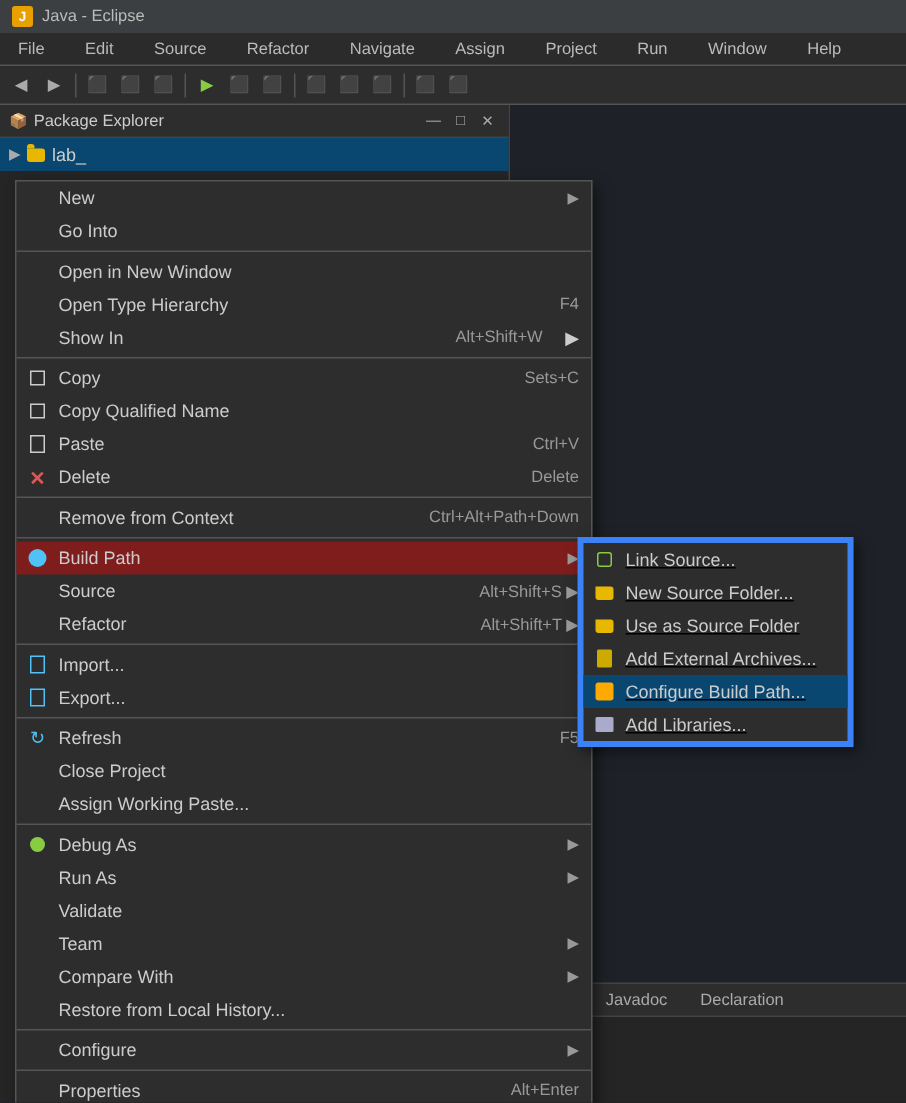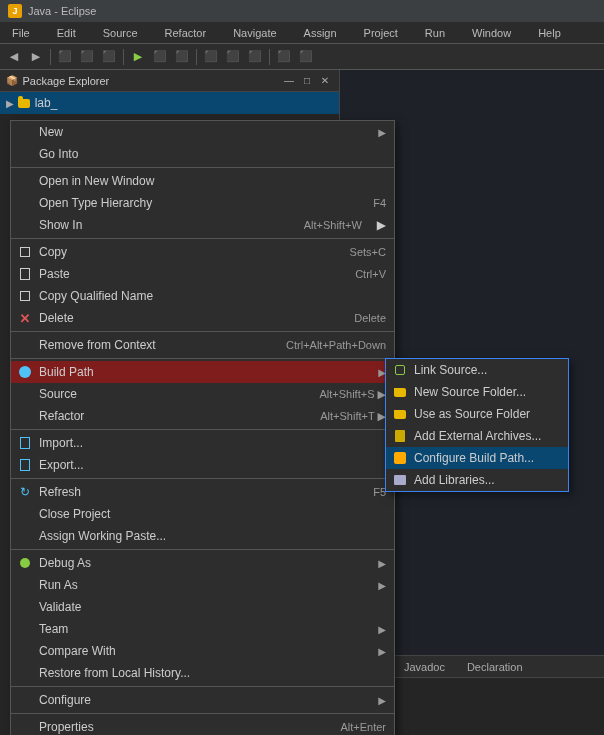--- a/index.html
+++ b/index.html
@@ -187,23 +187,24 @@
       margin: 2px 0;
     }
 
     
     .submenu {
       position: absolute;
       left: 385px;
       top: 288px;
       width: 184px;
       background: #2d2d2d;
-      border: 1px solid #3b82f6;
+      border: 4px solid #3b82f6;
       box-shadow: 3px 3px 8px rgba(0,0,0,0.5);
       z-index: 101;
+      text-decoration: underline;
     }
     .sub-item {
       height: 22px;
       display: flex;
       align-items: center;
       padding: 0 8px 0 28px;
       cursor: pointer;
       color: #cccccc;
       font-size: 12px;
       position: relative;
@@ -479,33 +480,33 @@
     <div class="ctx-separator"></div>
     <div class="ctx-item">
       <span class="icon">
           <span class="icon-copy"></span>
         </span>
       <span>Copy</span>
       <span class="shortcut">Sets+C</span>
     </div>
     <div class="ctx-item">
       <span class="icon">
+          <span class="icon-copy"></span>
+        </span>
+      <span>Copy Qualified Name</span>
+    </div>
+    <div class="ctx-item">
+      <span class="icon">
           <span class="icon-paste"></span>
         </span>
       <span>Paste</span>
       <span class="shortcut">Ctrl+V</span>
     </div>
     <div class="ctx-item">
       <span class="icon">
-          <span class="icon-copy"></span>
-        </span>
-      <span>Copy Qualified Name</span>
-    </div>
-    <div class="ctx-item">
-      <span class="icon">
           <span class="icon-x">✕</span>
         </span>
       <span>Delete</span>
       <span class="shortcut">Delete</span>
     </div>
     <div class="ctx-separator"></div>
     <div class="ctx-item">
       <span>Remove from Context</span>
       <span class="shortcut">Ctrl+Alt+Path+Down</span>
     </div>

